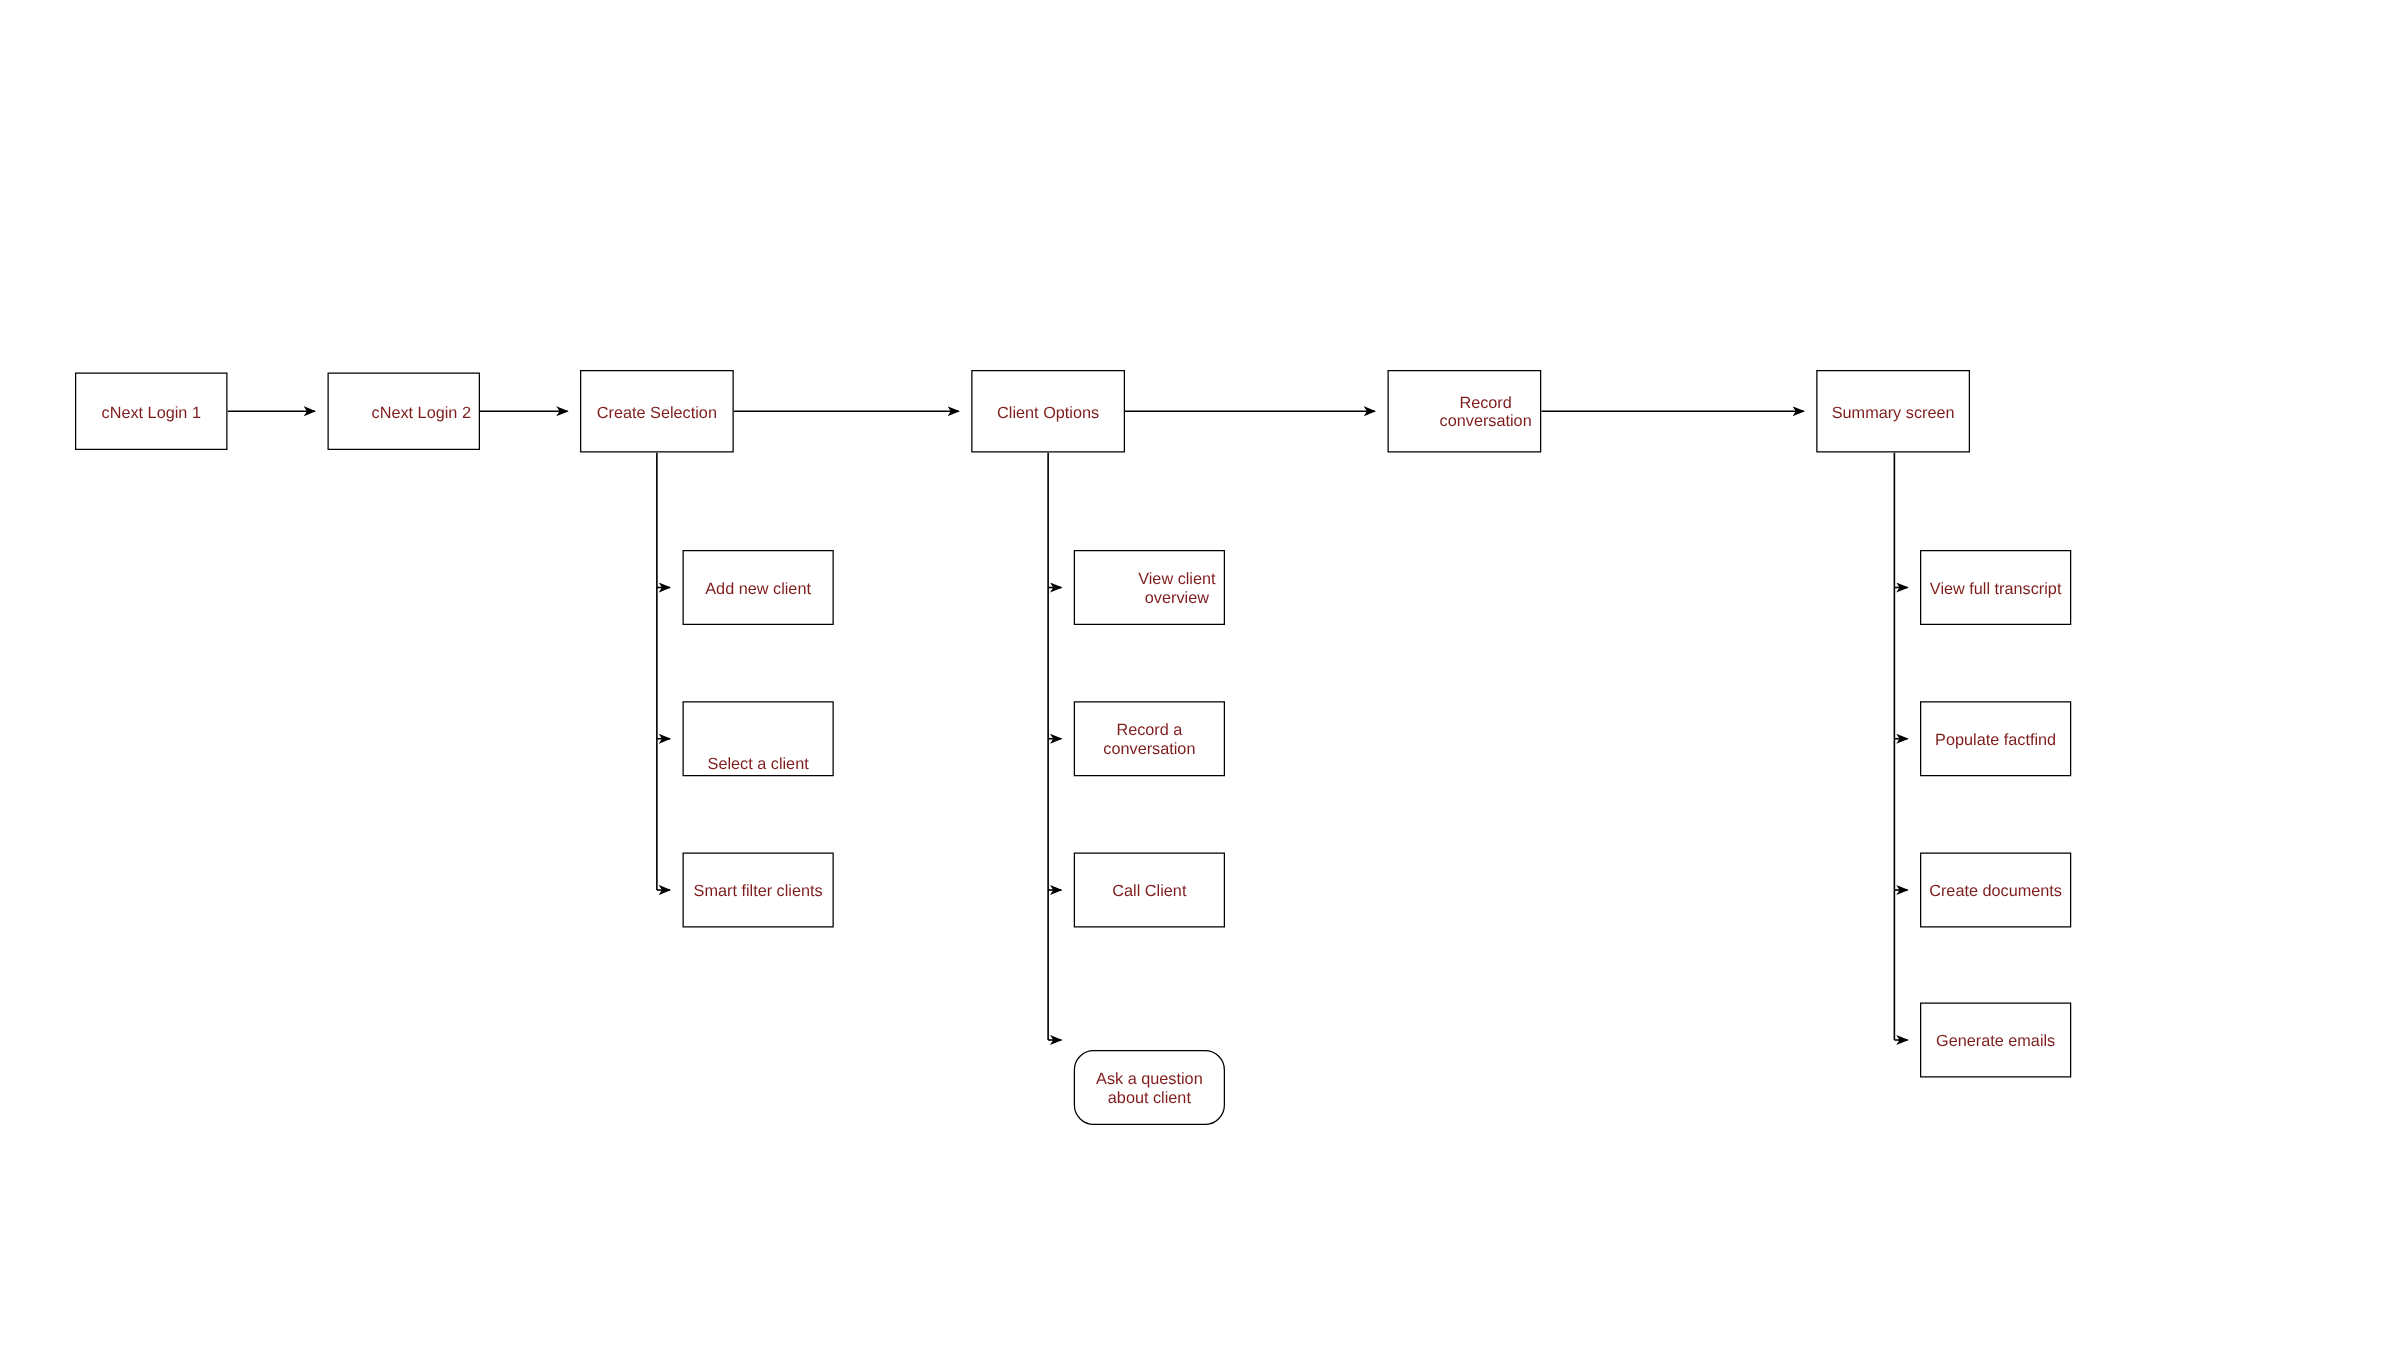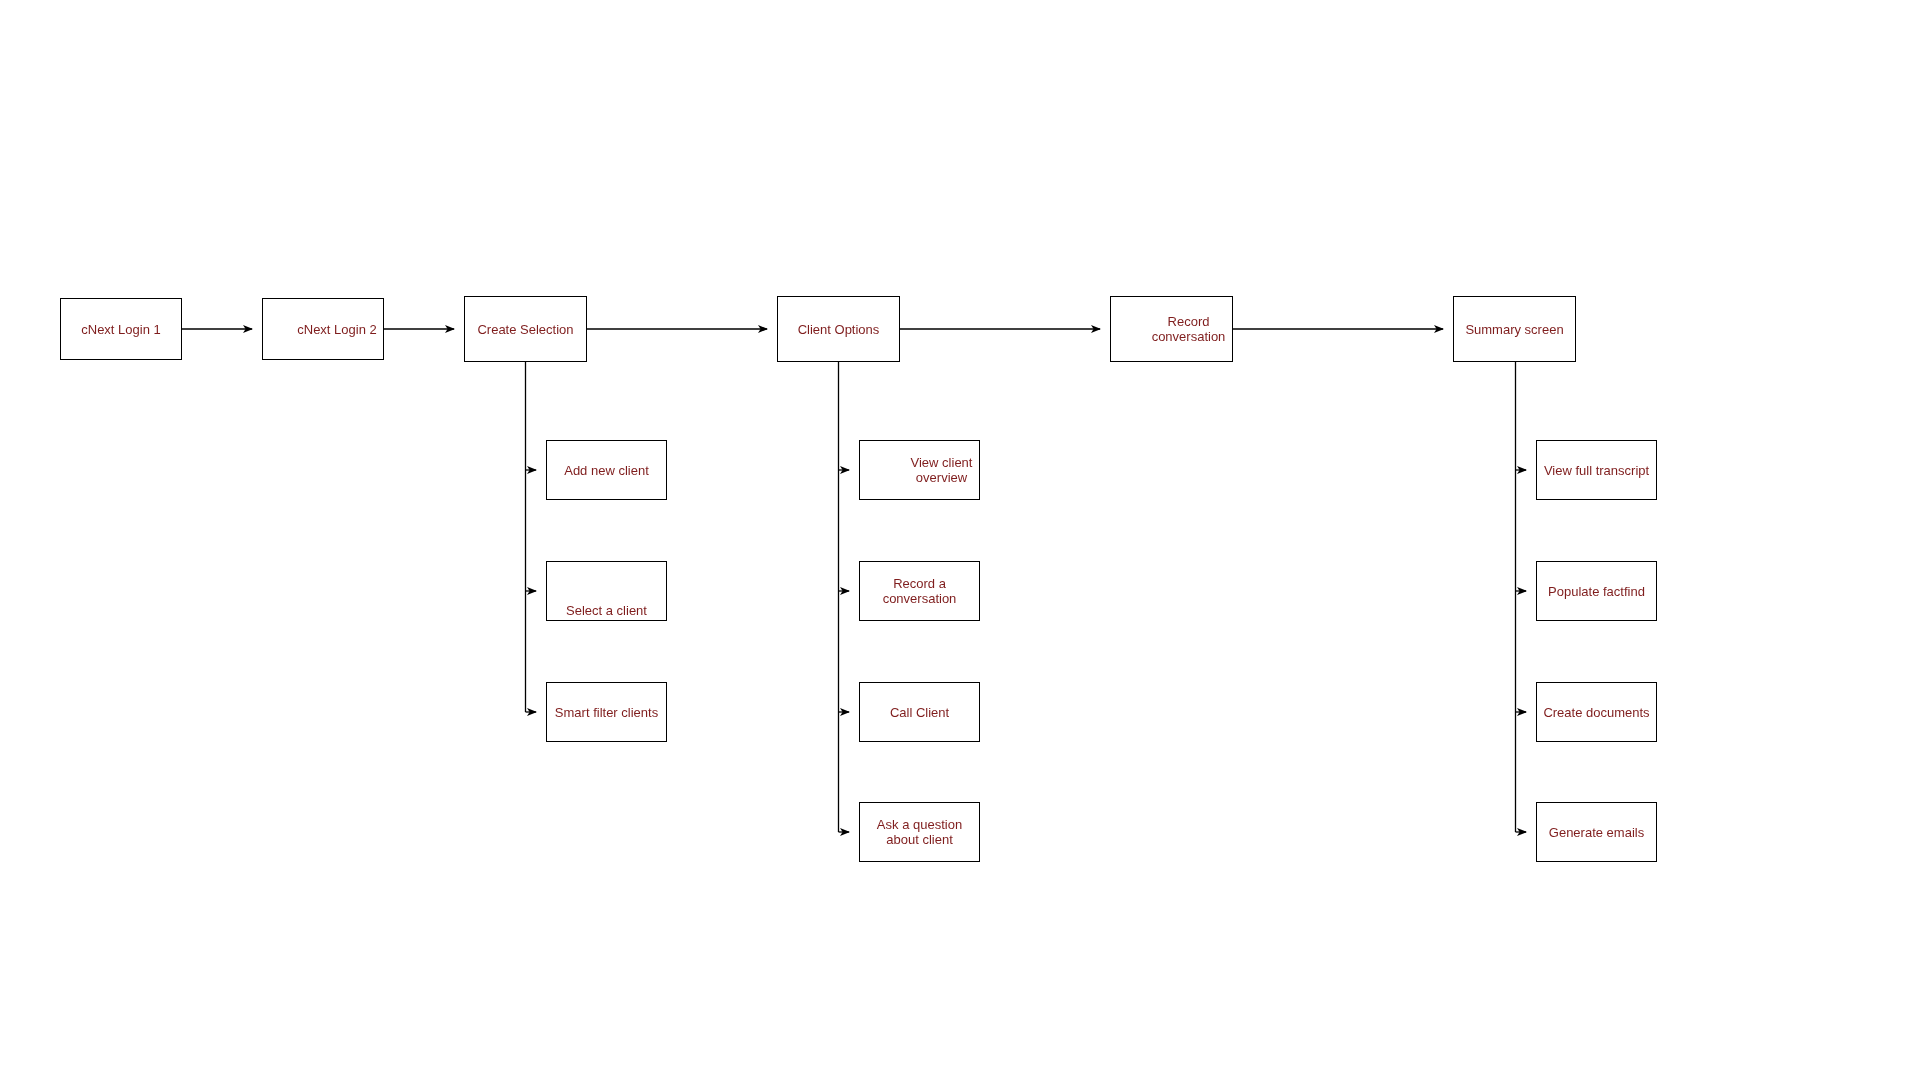--- a/index.html
+++ b/index.html
@@ -110,21 +110,21 @@
   <div class="node" style="left:1453px;top:296px; width:123px; height:66px;"><span>Summary screen</span></div>
 
   <div class="node" style="left:546px; top:440px; width:121px; height:60px;"><span>Add new client</span></div>
   <div class="node" style="left:546px; top:561px; width:121px; height:60px;align-items:flex-end;"><span>Select a client</span></div>
   <div class="node" style="left:546px; top:682px; width:121px; height:60px;"><span>Smart filter clients</span></div>
 
   <div class="node" style="left:859px; top:440px; width:121px; height:60px;padding-left:48px;"><span>View client overview</span></div>
   <div class="node" style="left:859px; top:561px; width:121px; height:60px;"><span>Record a
 conversation</span></div>
   <div class="node" style="left:859px; top:682px; width:121px; height:60px;"><span>Call Client</span></div>
-  <div class="node" style="left:859px; top:802px; width:121px; height:60px;"><span>Ask a question
+  <div class="node" style="left:859px; top:840px; width:121px; height:60px;border-radius:16px;"><span>Ask a question
 about client</span></div>
 
   <div class="node" style="left:1536px;top:440px; width:121px; height:60px;"><span>View full transcript</span></div>
   <div class="node" style="left:1536px;top:561px; width:121px; height:60px;"><span>Populate factfind</span></div>
   <div class="node" style="left:1536px;top:682px; width:121px; height:60px;"><span>Create documents</span></div>
   <div class="node" style="left:1536px;top:802px; width:121px; height:60px;"><span>Generate emails</span></div>
 
 
 </div>
 

